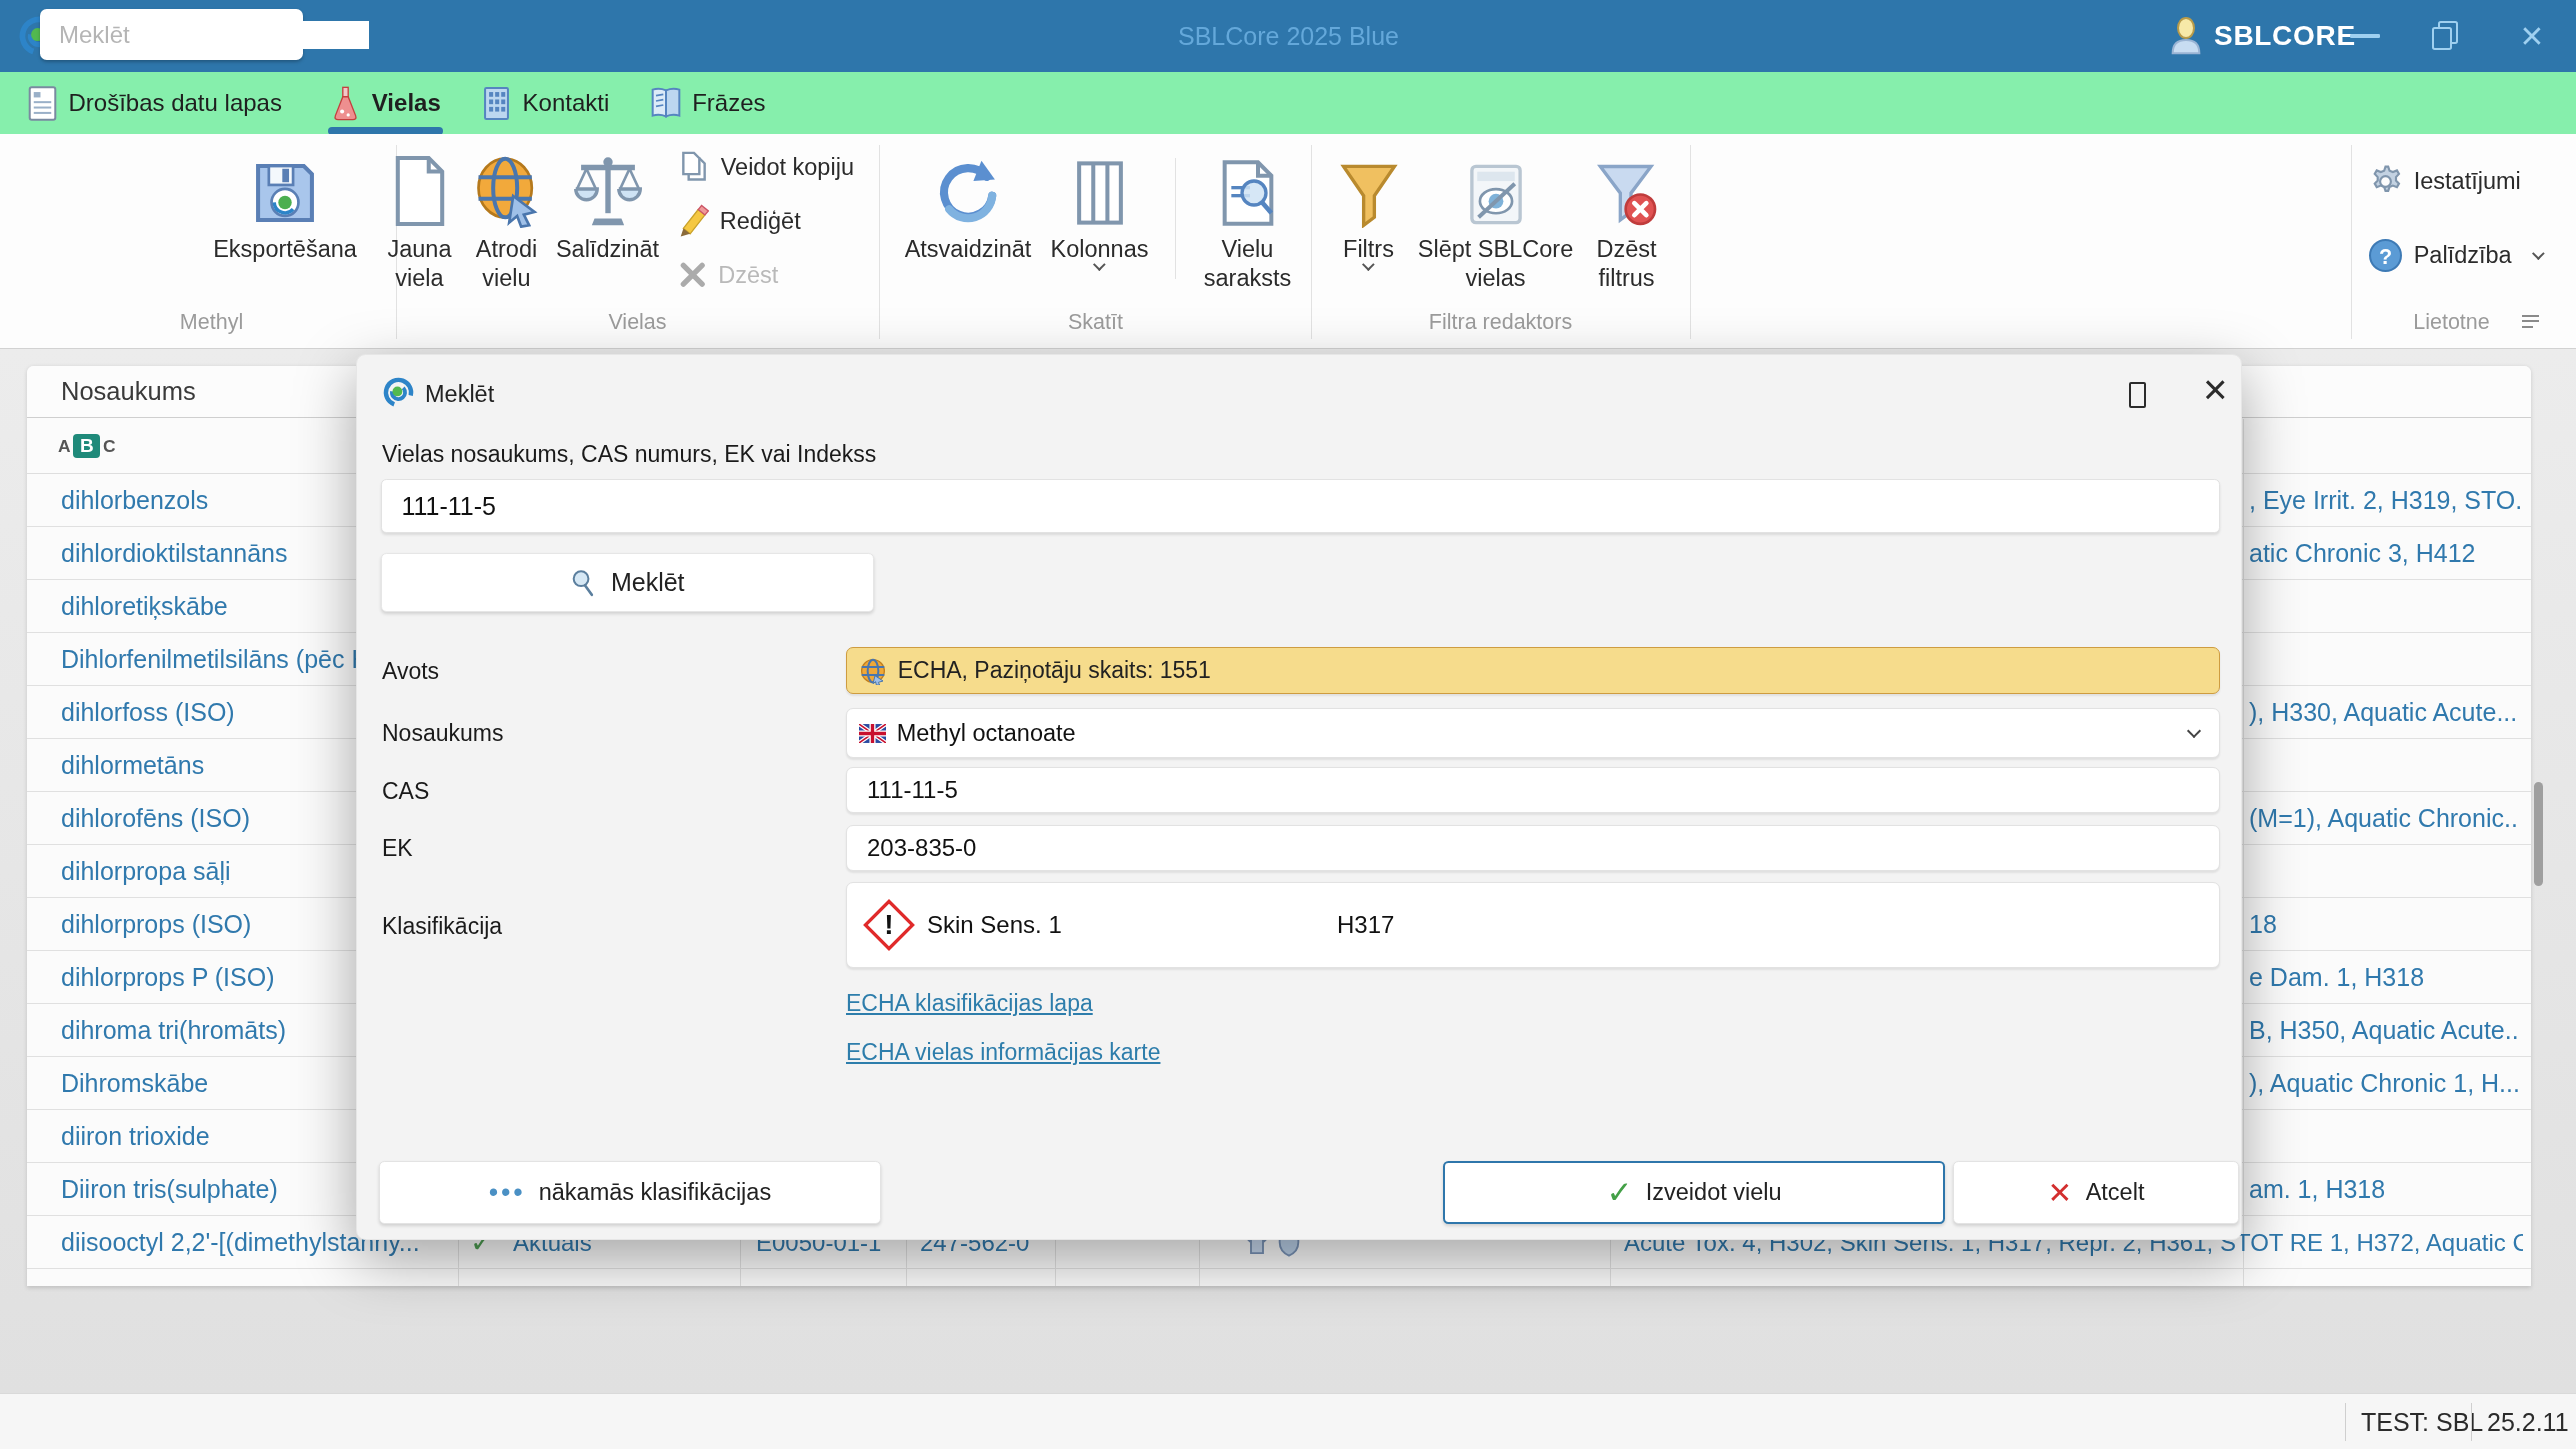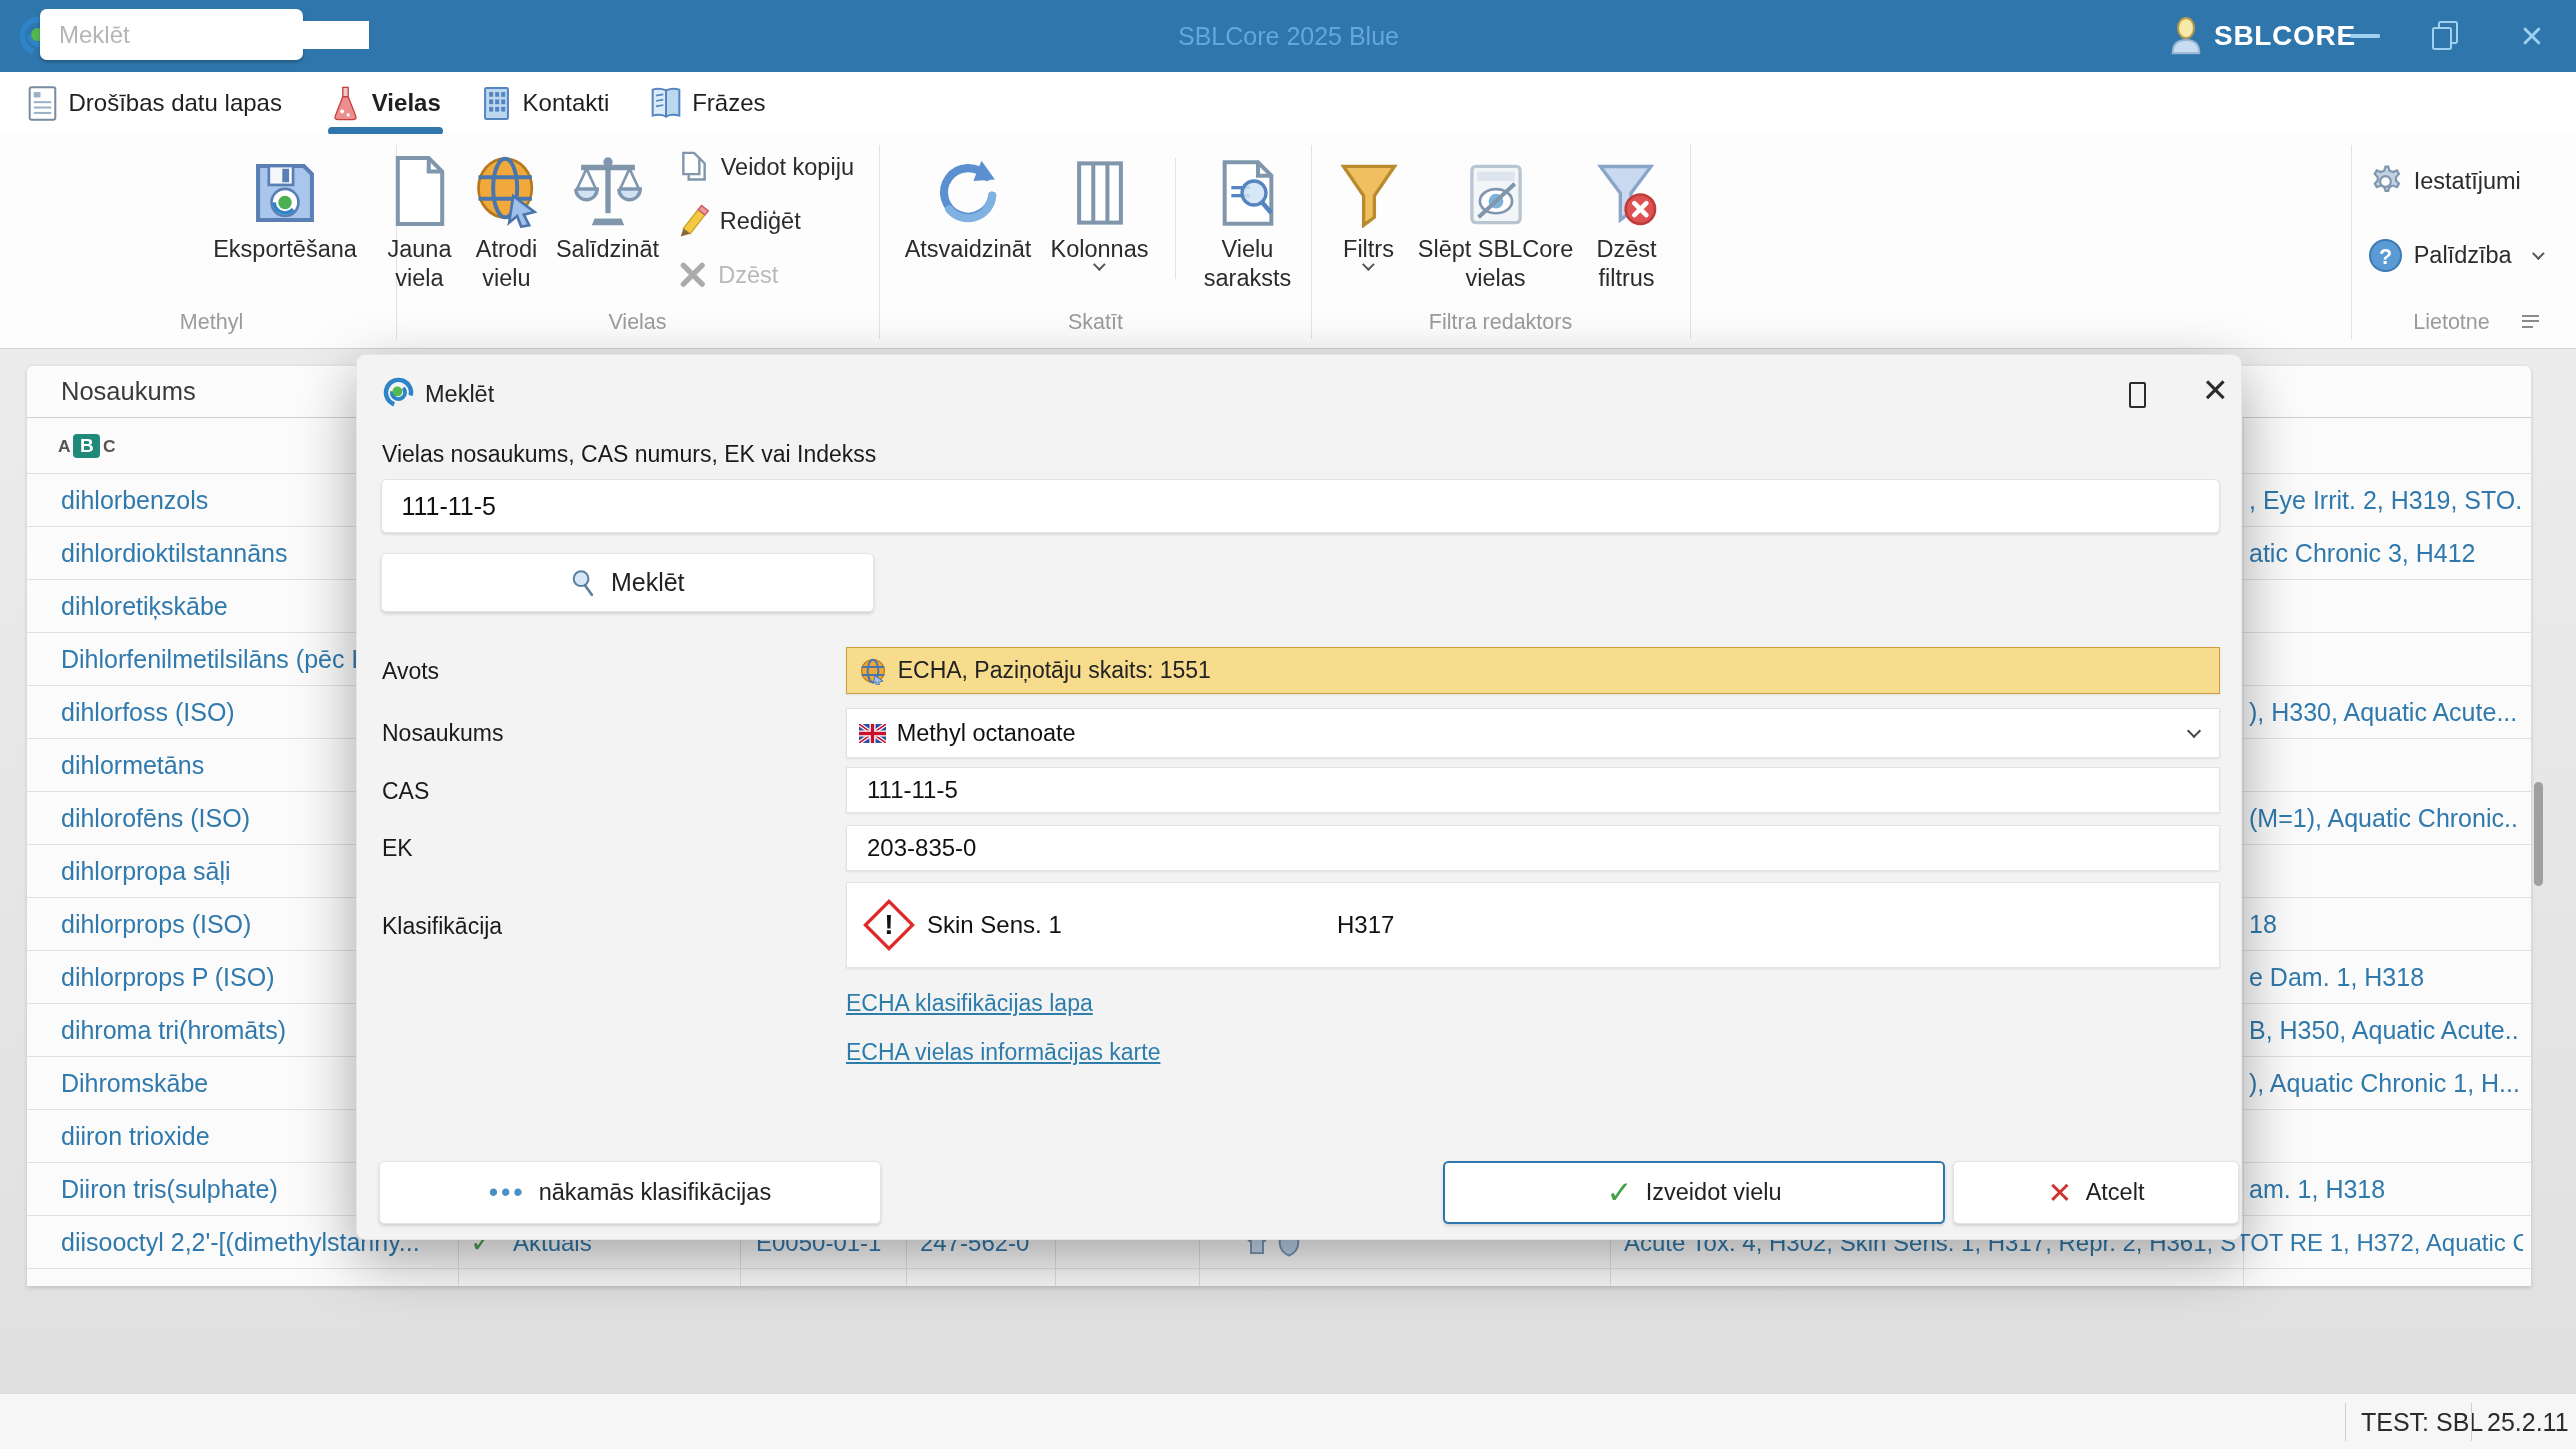--- a/index.html
+++ b/index.html
@@ -18,21 +18,21 @@
                font-size:25px; color:#64a8da; }
   #tb-user { left:2170px; top:0; height:72px; display:flex; align-items:center; gap:12px; }
   #tb-user .uname { color:#fff; font-size:28px; font-weight:bold; letter-spacing:0.7px; }
   .win-btn { top:0; height:72px; width:60px; display:flex; align-items:center; justify-content:center; color:#9fd0f0; }
   #btn-min span { display:block; width:29.5px; height:3.4px; background:#9fd0f0; border-radius:1.3px; }
   #btn-restore .r1 { width:20px; height:23px; border:2.7px solid #9fd0f0; border-radius:2.7px; position:relative; top:2.7px; left:-3.4px; background:#2e76ab;}
   #btn-restore .r2 { position:absolute; width:20px; height:23px; border:2.7px solid #9fd0f0; border-radius:2.7px; margin-left:6.7px; margin-top:-6.7px; }
   #btn-close { font-size:39px; font-weight:300; }
 
   
-  #tabbar { left:0; top:72px; width:2576px; height:62px; background:#ffffff; display:flex; align-items:center; }
+  #tabbar { left:0; top:72px; width:2576px; height:62px; background:#86efac; display:flex; align-items:center; }
   .rtab { display:flex; align-items:center; gap:10.7px; height:62px; padding:0 17.4px; font-size:24px; color:#1f1f1f; position:relative; cursor:default; }
   .rtab.active { font-weight:bold; }
   .rtab .underline { position:absolute; left:14.8px; right:14.8px; bottom:-1.3px; height:8px; background:#2e76ab; border-radius:4px; }
 
   
   #ribbon { left:0; top:134px; width:2576px; height:215px; background:#fdfdfd; border-bottom:1.3px solid #d2d2d2; }
   .rsep { position:absolute; top:10.7px; bottom:9.4px; width:1.3px; background:#e2e2e2; }
   .rminisep { position:absolute; top:24px; height:121px; width:1.3px; background:#e2e2e2; }
   .bigbtn { position:absolute; top:8px; width:154px; height:168px; display:flex; flex-direction:column; align-items:center; border-radius:5.4px; }
   .bigbtn .ic { height:86px; display:flex; align-items:flex-end; justify-content:center; }
@@ -73,21 +73,21 @@
   #dlg-title { position:absolute; left:68px; top:25.5px; font-size:23.5px; color:#222; }
   #dlg-max { position:absolute; left:1772px; top:27px; width:17.4px; height:25.5px; border:2.7px solid #2b2b2b; border-radius:2px; }
   #dlg-close { position:absolute; left:1846px; top:10.7px; font-size:42px; font-weight:300; color:#2b2b2b; }
   #dlg-search-label { position:absolute; left:25px; top:86px; font-size:23px; color:#1a1a1a; }
   #dlg-search-input { position:absolute; left:23.5px; top:124px; width:1839px; height:54px; background:#fff; border:0.7px solid #e2e2e2;
                       border-radius:5.4px; box-shadow:0 2px 2.7px rgba(0,0,0,.10); font-size:25px; color:#111; padding:0 20px; font-family:inherit; outline:none; }
   #dlg-search-btn { position:absolute; left:23.5px; top:198px; width:493px; height:59px; background:#fff; border:0.7px solid #e6e6e6; border-radius:5.4px;
                     box-shadow:0 2px 3.4px rgba(0,0,0,.14); display:flex; align-items:center; justify-content:center; gap:12px;
                     font-size:25px; color:#222; }
   .frm-label { position:absolute; left:25px; font-size:23px; color:#1a1a1a; }
-  .frm-field { position:absolute; left:489px; width:1374px; background:#fff; border:0.7px solid #e2e2e2; border-radius:0;
+  .frm-field { position:absolute; left:489px; width:1374px; background:#fff; border:0.7px solid #e2e2e2; border-radius:7px;
                box-shadow:0 1.3px 2px rgba(0,0,0,.08); display:flex; align-items:center; font-size:24px; color:#111; }
   #fld-avots { top:292px; height:47px; background:#f6dc8c; border:1.3px solid #ce9c40; padding:0 12px; gap:10.7px; font-size:23px; color:#222; }
   #fld-nosaukums { top:353px; height:50px; padding:0 12px; gap:10.7px; font-size:23.5px; }
   #fld-cas { top:412px; height:46px; padding:0 20px; }
   #fld-ek  { top:470px; height:46px; padding:0 20px; }
   #fld-klas{ top:527px; height:86px; padding:0 16px; }
   #fld-nosaukums .ddchev { position:absolute; right:20px; width:10px; height:10px; border-right:2px solid #444; border-bottom:2px solid #444; transform:rotate(45deg); margin-top:-4px; }
   .dlg-link { position:absolute; left:489px; font-size:23px; color:#2d7dab; text-decoration:underline; }
   .dlg-btn { position:absolute; top:806px; height:63px; background:#fff; border:0.7px solid #e3e3e3; border-radius:5.4px;
              box-shadow:0 2px 3.4px rgba(0,0,0,.14); display:flex; align-items:center; justify-content:center; gap:13.4px;

